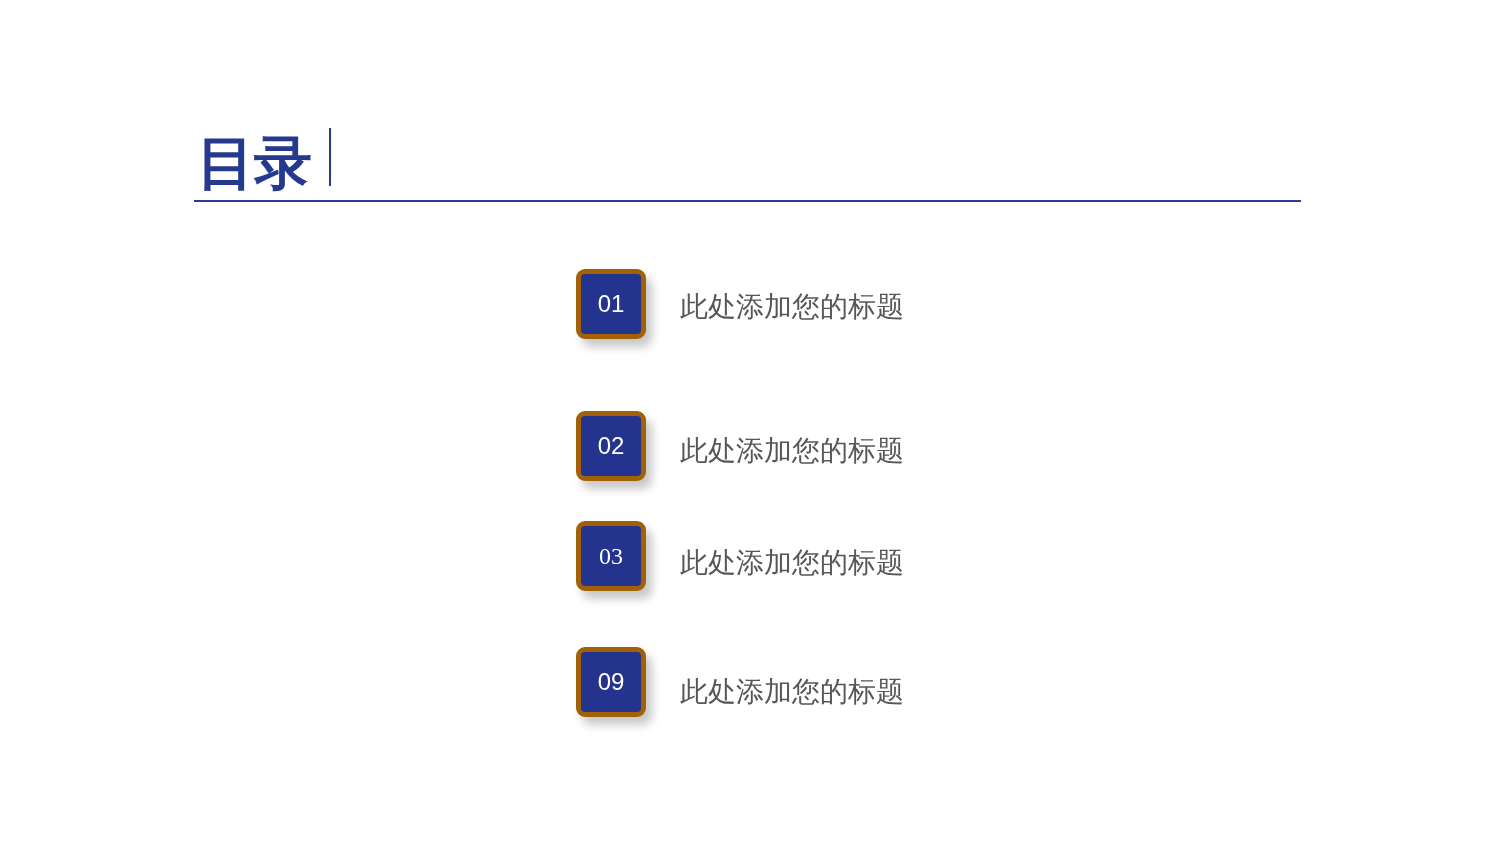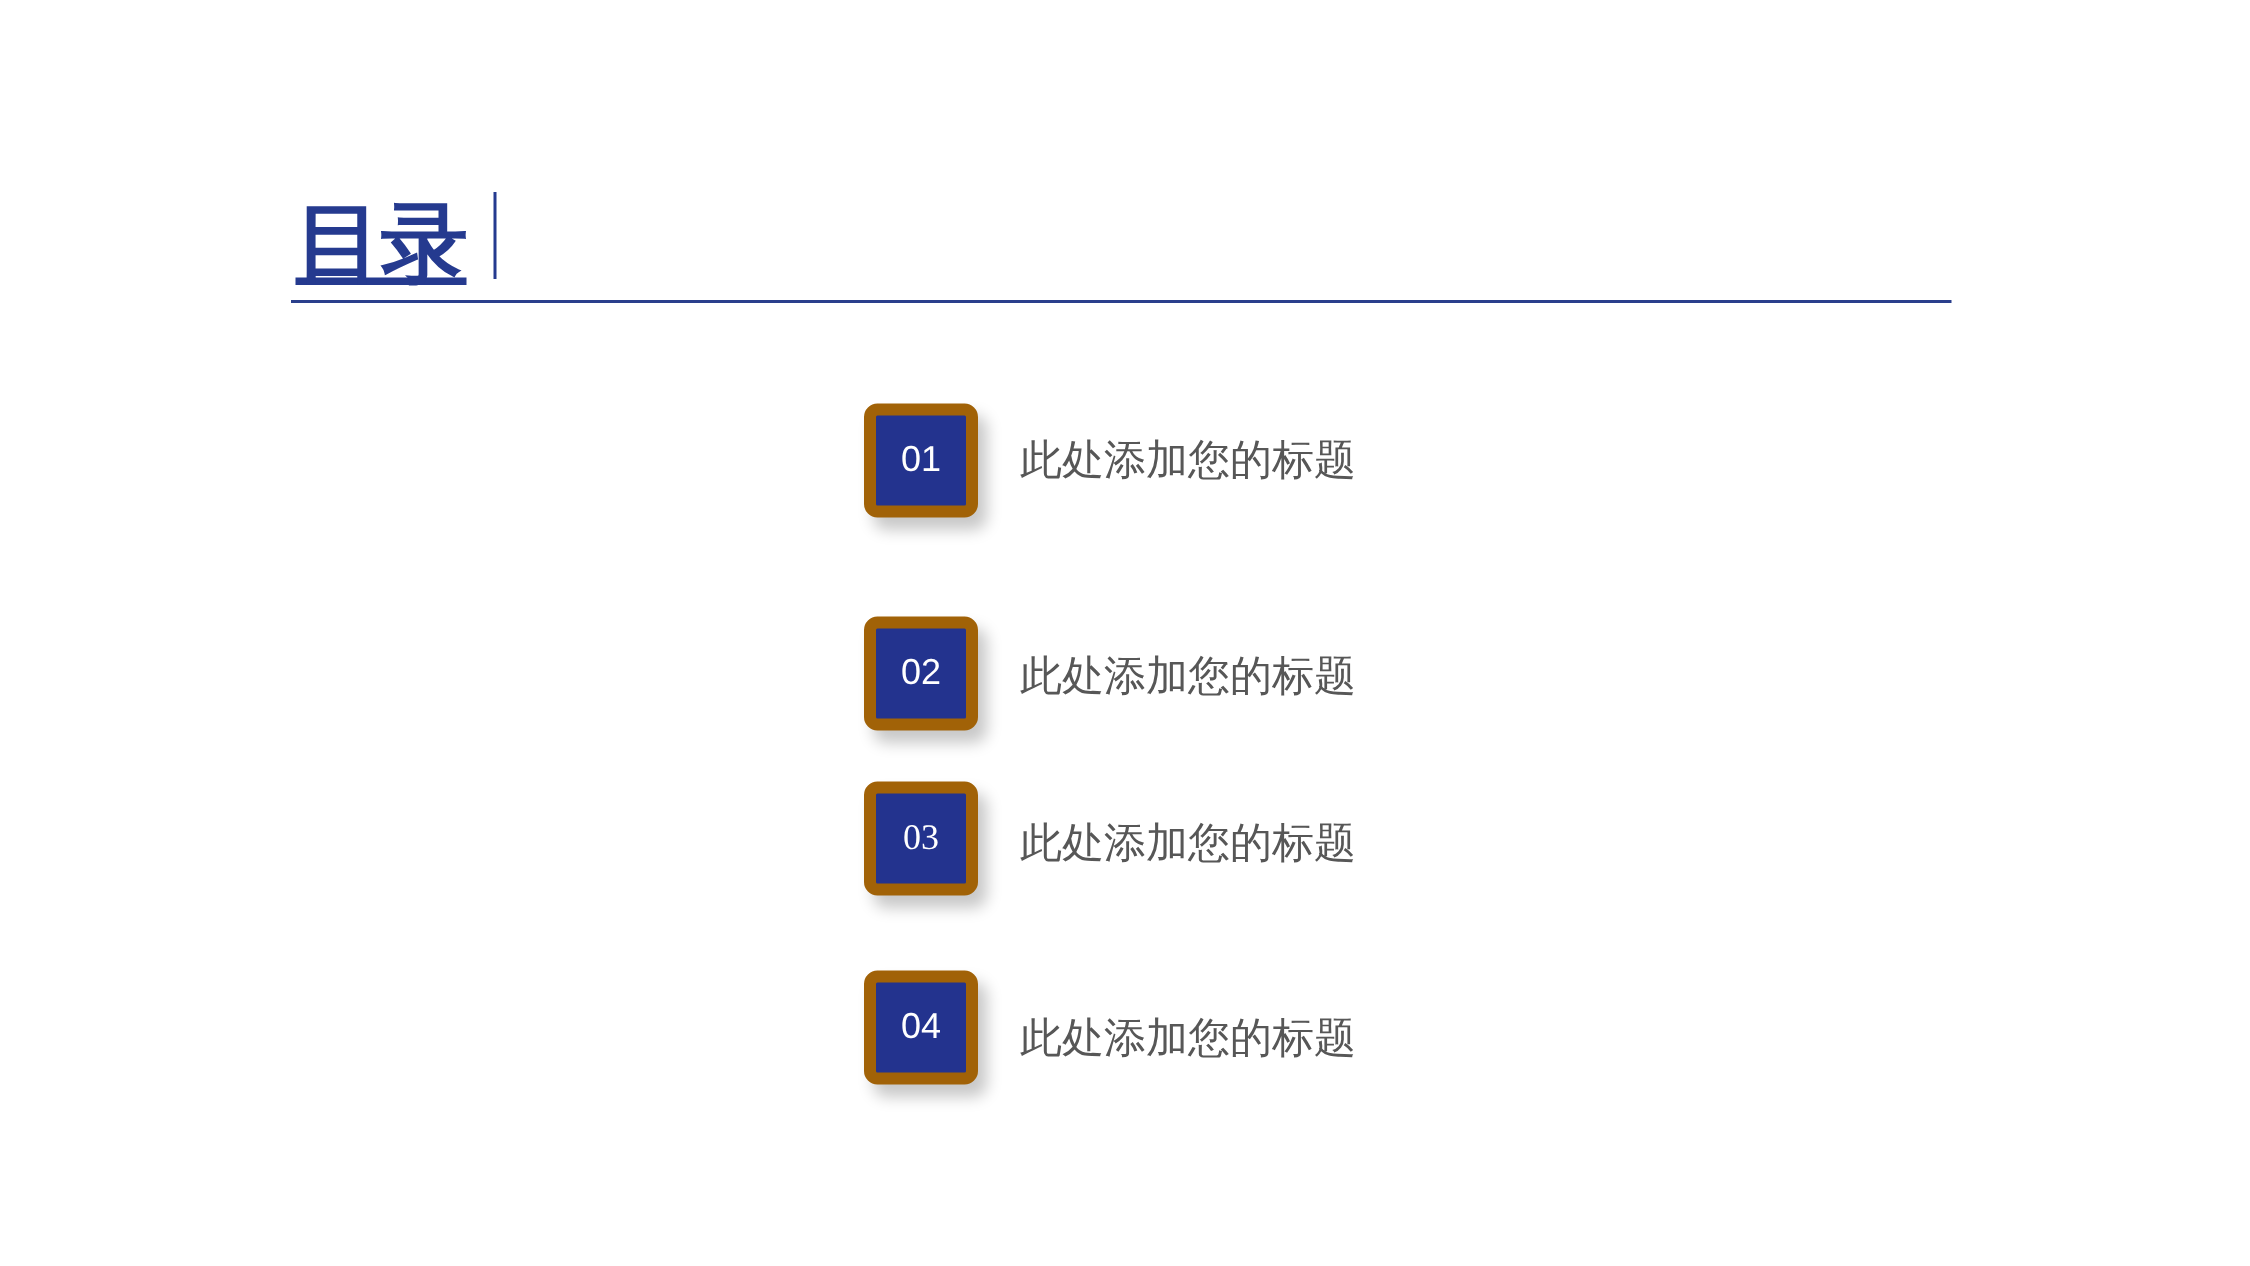--- a/index.html
+++ b/index.html
@@ -4,32 +4,31 @@
   <style>
     html, body { margin: 0; padding: 0; }
     body {
       width: 1500px; height: 844px; background: #ffffff; position: relative; overflow: hidden;
       font-family: "Liberation Sans", "DejaVu Sans", sans-serif;
     }
     .title {
       position: absolute; left: 197px; top: 128px;
       font-size: 58px; font-weight: bold; color: #253a8f; line-height: 70px;
       letter-spacing: -1px;
-      text-decoration: underline;
     }
     .title-bar {
       position: absolute; left: 329px; top: 128px; width: 2px; height: 58px; background: #253a8f;
     }
     .rule {
       position: absolute; left: 194px; top: 200px; width: 1107px; height: 2px; background: #2a3f8c;
     }
     .item { position: absolute; left: 576px; width: 400px; height: 68px; }
     .badge {
       position: absolute; left: 0; top: 0; width: 60px; height: 60px;
-      background: #23338e; border: 8px solid #a16207; border-radius: 9px;
+      background: #23338e; border: 5px solid #a16207; border-radius: 9px;
       box-shadow: 6px 8px 10px rgba(0,0,0,0.22);
       color: #ffffff; font-size: 24px; line-height: 60px; text-align: center;
     }
     .label {
       position: absolute; left: 104px; top: 18px;
       font-size: 28px; color: #575757; white-space: nowrap; line-height: 40px; text-align: right;
     }
   </style>
 </head>
 <body>
@@ -47,15 +46,15 @@
   <div class="badge">02</div>
   <div class="label" style="top:20px;">此处添加您的标题</div>
 </div>
 
 <div class="item" style="top:521px;font-family:Liberation Serif, serif;">
   <div class="badge">03</div>
   <div class="label" style="top:22px;">此处添加您的标题</div>
 </div>
 
 <div class="item" style="top:647px;">
-  <div class="badge">04</div>
+  <div class="badge">09</div>
   <div class="label" style="top:25px;">此处添加您的标题</div>
 </div>
 
 </body></html>

